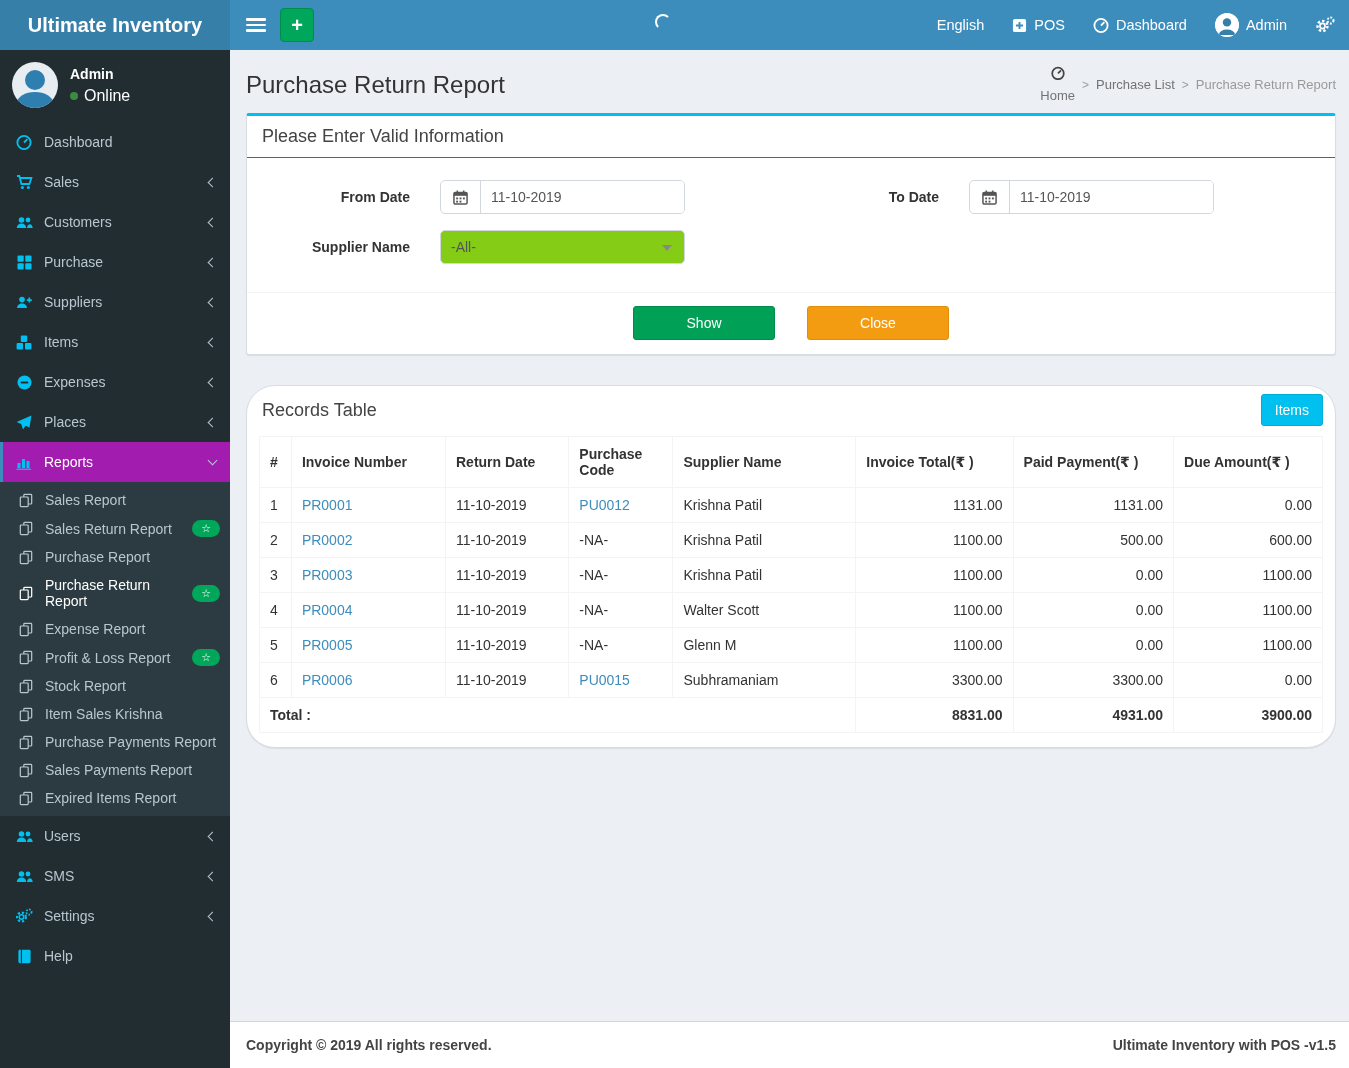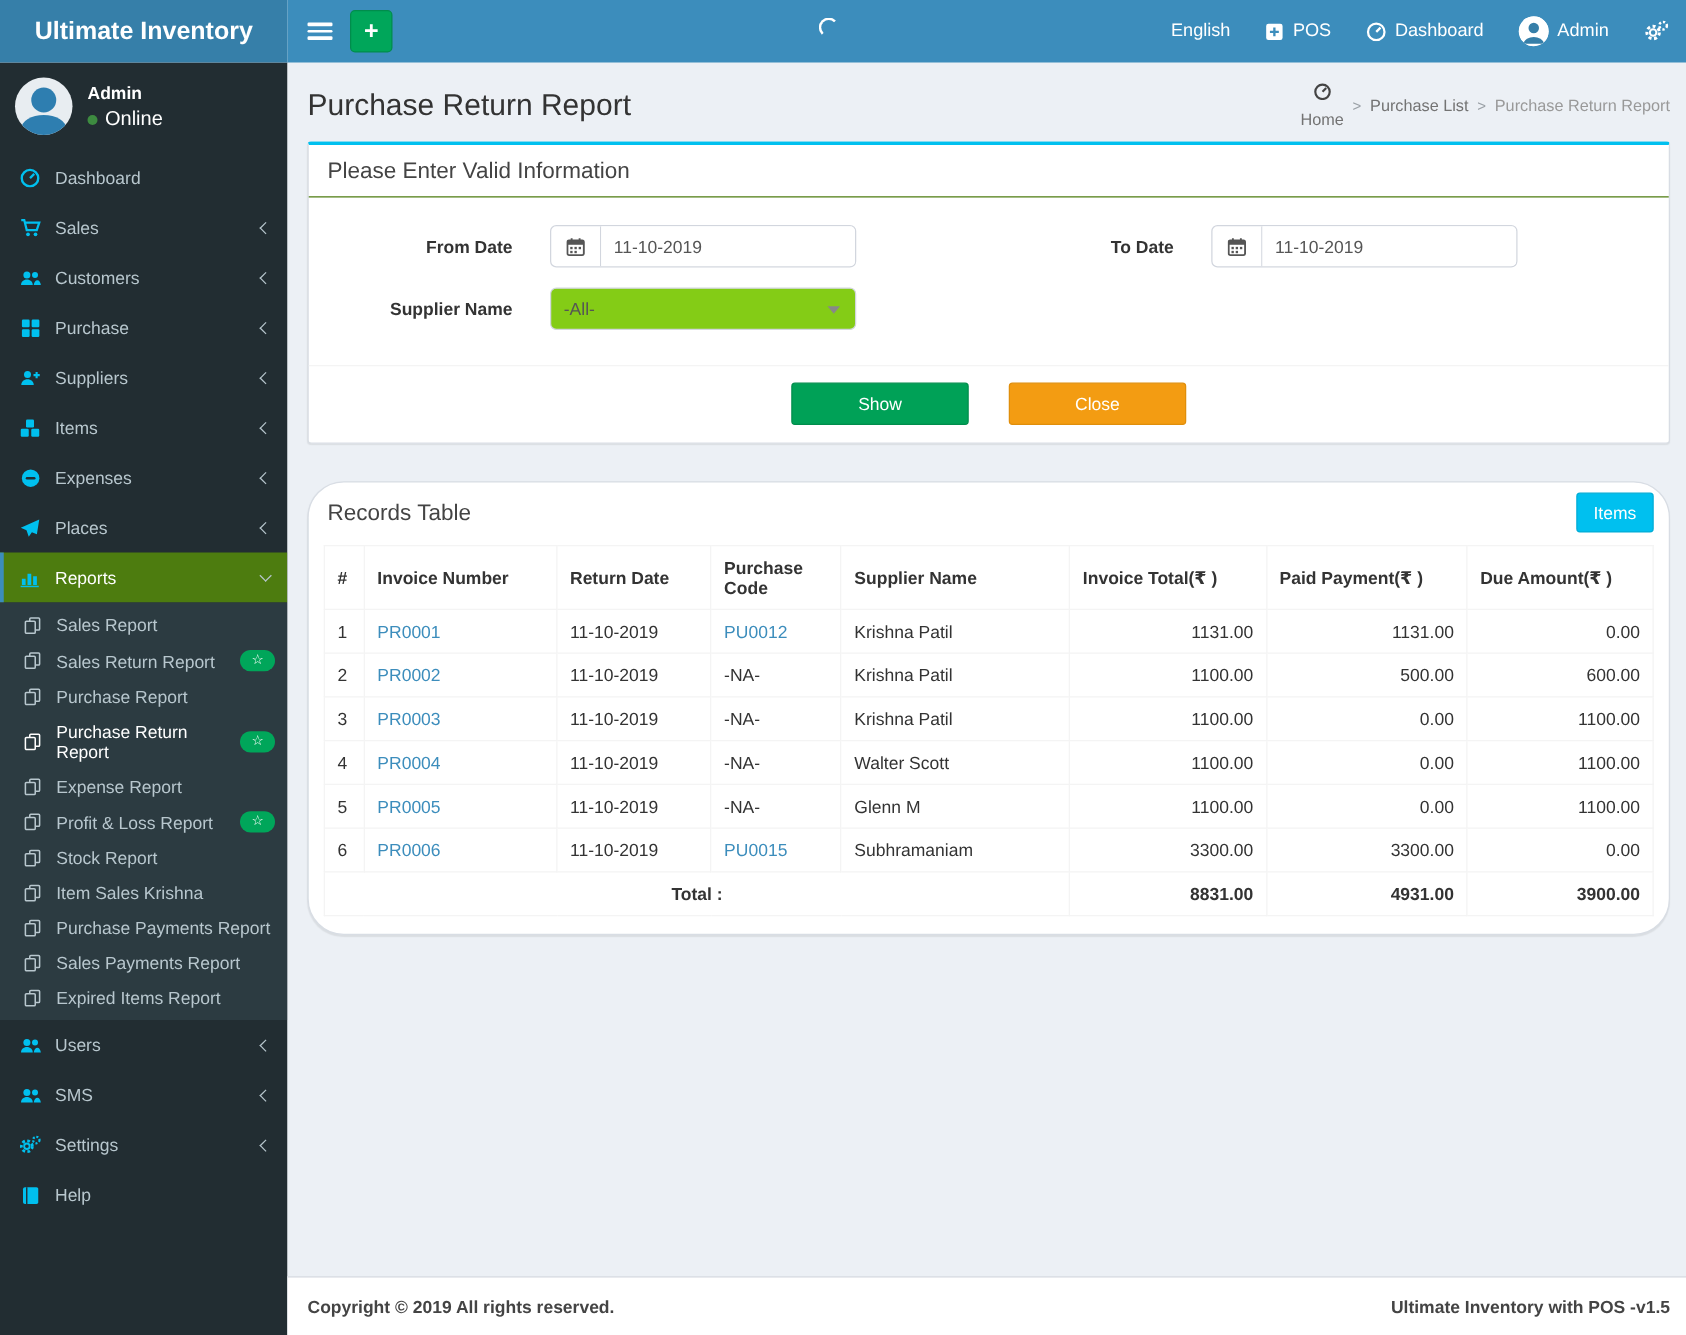--- a/index.html
+++ b/index.html
@@ -34,21 +34,21 @@
   .user-meta .status { font-size:16px; color:#fff; display:flex; align-items:center; gap:6px; }
   .dot { width:8px; height:8px; border-radius:50%; background:#3d8b40; display:inline-block; }
 
   ul.menu { list-style:none; }
   .menu > li > a { display:flex; align-items:center; gap:10px; padding:12px 14px; color:#b8c7ce;
                    text-decoration:none; font-size:14px; cursor:pointer; }
   .menu .micon { width:20px; display:flex; justify-content:center; color:#00c0ef; flex:0 0 20px; }
   .chev { margin-left:auto; width:7px; height:7px; border-left:1.7px solid #b8c7ce; border-bottom:1.7px solid #b8c7ce; }
   .chev.left { transform:rotate(45deg); }
   .chev.down { transform:rotate(-45deg); margin-top:-3px; }
-  li.treeview-active > a { background:#4d7c0f; color:#fff; border-left:3px solid #3c8dbc; padding-left:11px; }
+  li.treeview-active > a { background:#a21caf; color:#fff; border-left:3px solid #3c8dbc; padding-left:11px; }
   ul.submenu { list-style:none; background:#2c3b41; padding:4px 0; }
   .submenu li a { display:flex; align-items:center; gap:9px; padding:6px 10px 6px 16px; color:#b8c7ce;
                   text-decoration:none; font-size:14px; cursor:pointer; position:relative; }
   .submenu li a .micon { color:#b8c7ce; }
   .submenu li.active a { color:#fff; }
   .submenu li.active a .micon { color:#fff; }
   .badge-star { margin-left:auto; background:#00a65a; color:#fff; border-radius:10px; font-size:11px;
                 padding:1px 9px 2px; line-height:14px; }
 
   
@@ -91,21 +91,21 @@
 
   .records-panel { margin-top:30px;border-radius:29px; }
   .records-panel .panel-heading { border-bottom:none; padding:8px 12px 6px 15px; }
 
   table.records { width:calc(100% - 24px); margin:4px 12px 14px 12px; border-collapse:collapse; font-size:14px; }
   .records th, .records td { border:1px solid #f4f4f4; padding:9px 10px; text-align:left; vertical-align:middle; }
   .records th { font-weight:bold; color:#333; }
   .records .num { text-align:right; }
   .records a.cell-link { color:#3c8dbc; text-decoration:none; cursor:pointer; }
   .records tr.total-row td { font-weight:bold; }
-  .records tr.total-row .total-label { text-align:center; }
+  .records tr.total-row .total-label { text-align:left; }
 
   
   .footer { background:#fff; border-top:1px solid #d2d6de; padding:15px 16px; display:flex;
             justify-content:space-between; font-weight:bold; color:#444; font-size:14px; }
 
   svg { flex-shrink:0; }
 </style>
 </head>
 <body>
 

